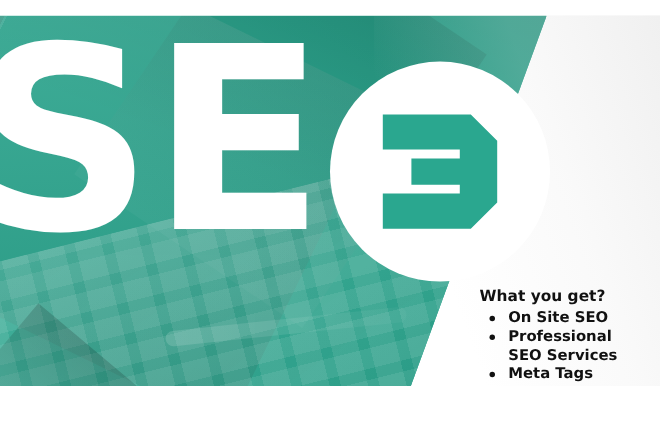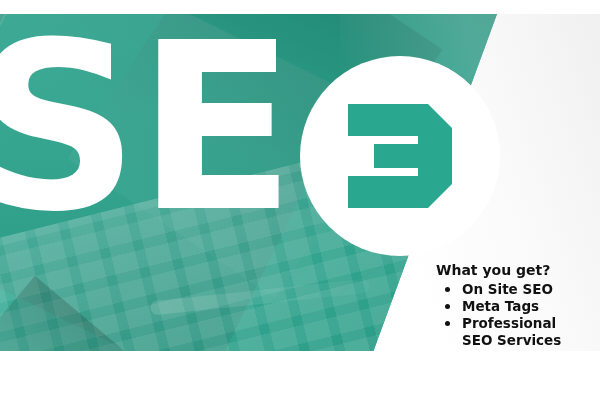--- a/index.html
+++ b/index.html
@@ -226,23 +226,23 @@
 
   <div class="info">
     <div class="info-title">What you get?</div>
     <ul class="info-list">
       <li>
         <span class="bullet"></span>
         <span>On Site SEO</span>
       </li>
       <li>
         <span class="bullet"></span>
-        <span>Meta Tags</span>
+        <span>Professional</span>
+        <span class="sub">SEO Services</span>
       </li>
       <li>
         <span class="bullet"></span>
-        <span>Professional</span>
-        <span class="sub">SEO Services</span>
+        <span>Meta Tags</span>
       </li>
     </ul>
   </div>
 
 </div>
 
 </body></html>

